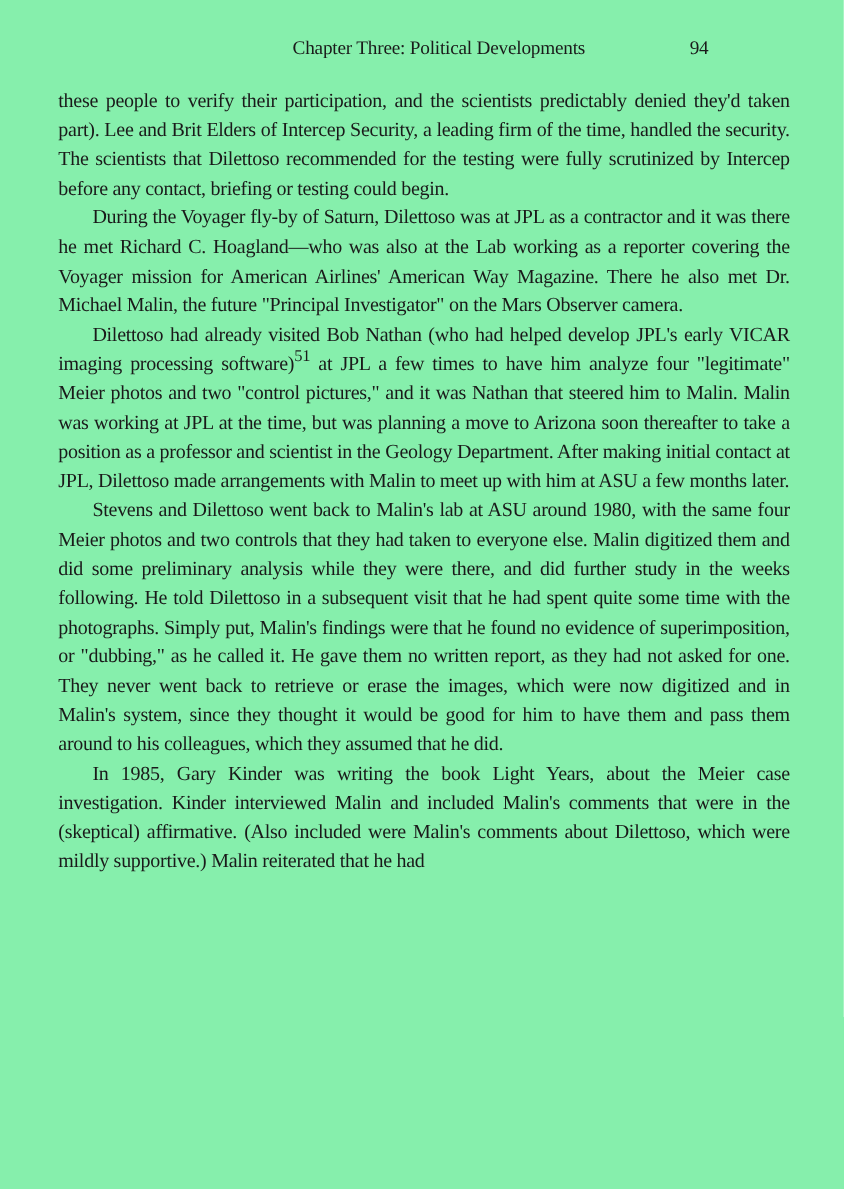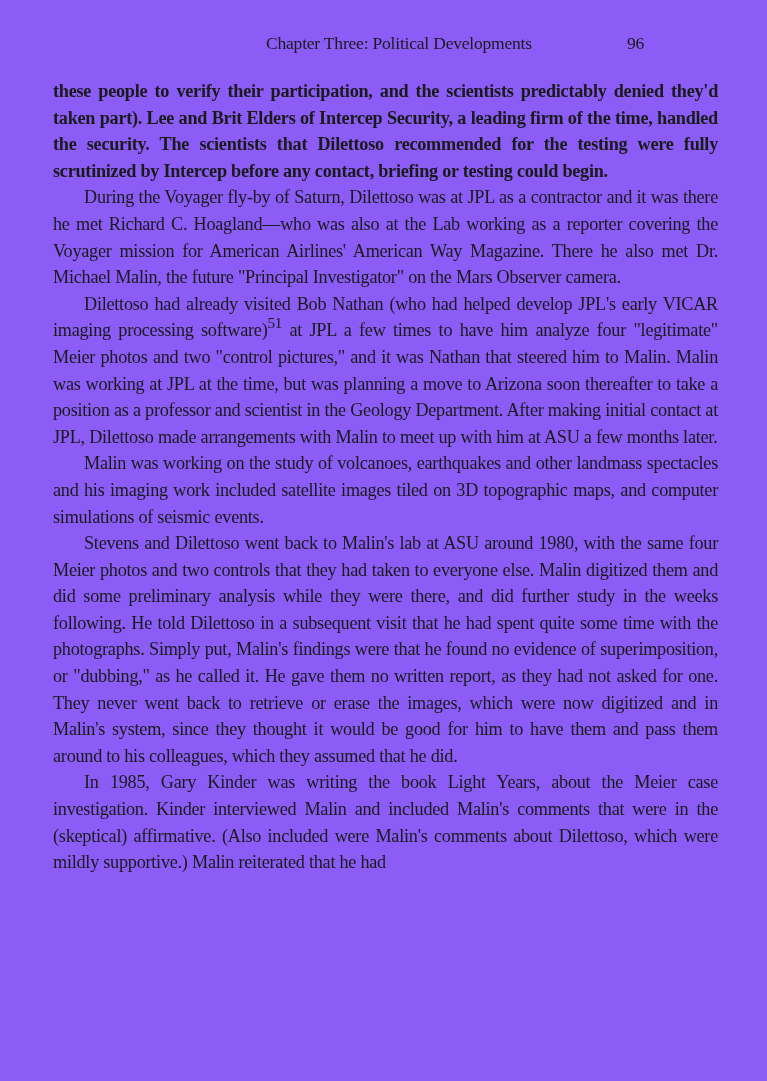--- a/index.html
+++ b/index.html
@@ -14,21 +14,21 @@
       overflow: hidden;
       font-family: "Liberation Serif", "DejaVu Serif", serif;
       color: #1a1a1a;
     }
     .page {
       position: absolute;
       left: 0;
       top: 0;
       width: 767px;
       height: 1081px;
-      background: #8b5cf6;
+      background: #86efac;
     }
     .running-head {
       position: absolute;
       top: 33px;
       left: 266px;
       font-size: 17.5px;
       letter-spacing: -0.2px;
       white-space: nowrap;
       color: #1a1a1a;
     }
@@ -47,45 +47,43 @@
       text-align: justify;
       letter-spacing: -0.25px;
       word-spacing: 0px;
     }
     .body-text p {
       margin: 0;
       text-indent: 31px;
     }
     .body-text p.continuation {
       text-indent: 0;
-      font-weight: bold;
     }
     .body-text p.last-line-open {
       text-align-last: left;
     }
     sup.footnote-ref {
       font-size: 15px;
       line-height: 0;
       vertical-align: super;
       position: relative;
       top: -1px;
     }
   </style>
 </head>
 <body>
 
 <div class="page">
 
   <div class="running-head">
     <span>Chapter Three: Political Developments</span>
-    <span class="page-number">96</span>
+    <span class="page-number">94</span>
   </div>
 
   <div class="body-text">
     <p class="continuation">these people to verify their participation, and the scientists predictably denied they'd taken part). Lee and Brit Elders of Intercep Security, a leading firm of the time, handled the security. The scientists that Dilettoso recommended for the testing were fully scrutinized by Intercep before any contact, briefing or testing could begin.</p>
     <p>During the Voyager fly-by of Saturn, Dilettoso was at JPL as a contractor and it was there he met Richard C. Hoagland—who was also at the Lab working as a reporter covering the Voyager mission for American Airlines' American Way Magazine. There he also met Dr. Michael Malin, the future "Principal Investigator" on the Mars Observer camera.</p>
     <p><span>Dilettoso had already visited Bob Nathan (who had helped develop JPL's early VICAR imaging processing software)</span><sup class="footnote-ref">51</sup><span> at JPL a few times to have him analyze four "legitimate" Meier photos and two "control pictures," and it was Nathan that steered him to Malin. Malin was working at JPL at the time, but was planning a move to Arizona soon thereafter to take a position as a professor and scientist in the Geology Department. After making initial contact at JPL, Dilettoso made arrangements with Malin to meet up with him at ASU a few months later.</span></p>
-    <p>Malin was working on the study of volcanoes, earthquakes and other landmass spectacles and his imaging work included satellite images tiled on 3D topographic maps, and computer simulations of seismic events.</p>
     <p>Stevens and Dilettoso went back to Malin's lab at ASU around 1980, with the same four Meier photos and two controls that they had taken to everyone else. Malin digitized them and did some preliminary analysis while they were there, and did further study in the weeks following. He told Dilettoso in a subsequent visit that he had spent quite some time with the photographs. Simply put, Malin's findings were that he found no evidence of superimposition, or "dubbing," as he called it. He gave them no written report, as they had not asked for one. They never went back to retrieve or erase the images, which were now digitized and in Malin's system, since they thought it would be good for him to have them and pass them around to his colleagues, which they assumed that he did.</p>
     <p class="last-line-open">In 1985, Gary Kinder was writing the book Light Years, about the Meier case investigation. Kinder interviewed Malin and included Malin's comments that were in the (skeptical) affirmative. (Also included were Malin's comments about Dilettoso, which were mildly supportive.) Malin reiterated that he had</p>
   </div>
 
 </div>
 
 </body></html>

